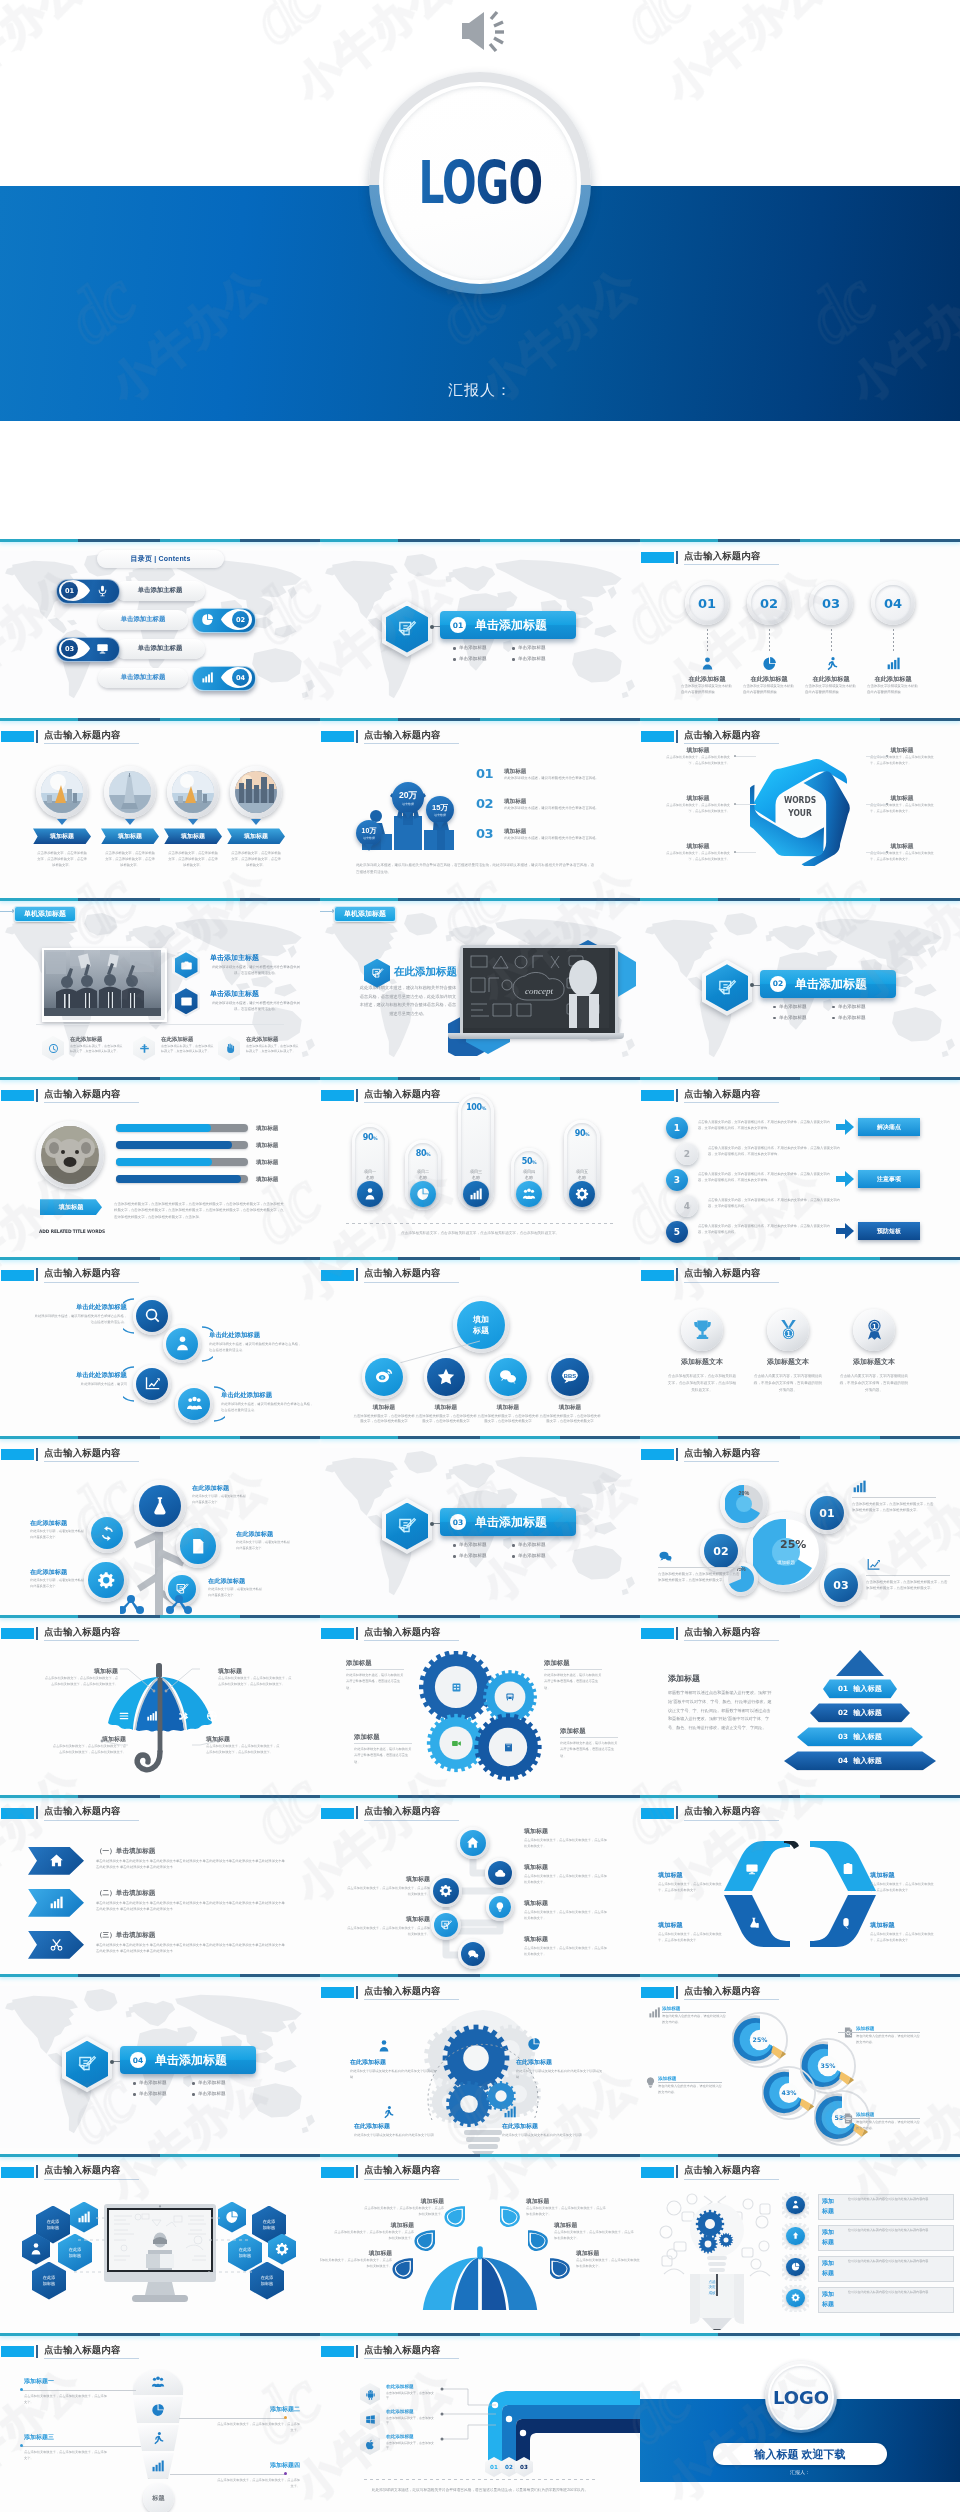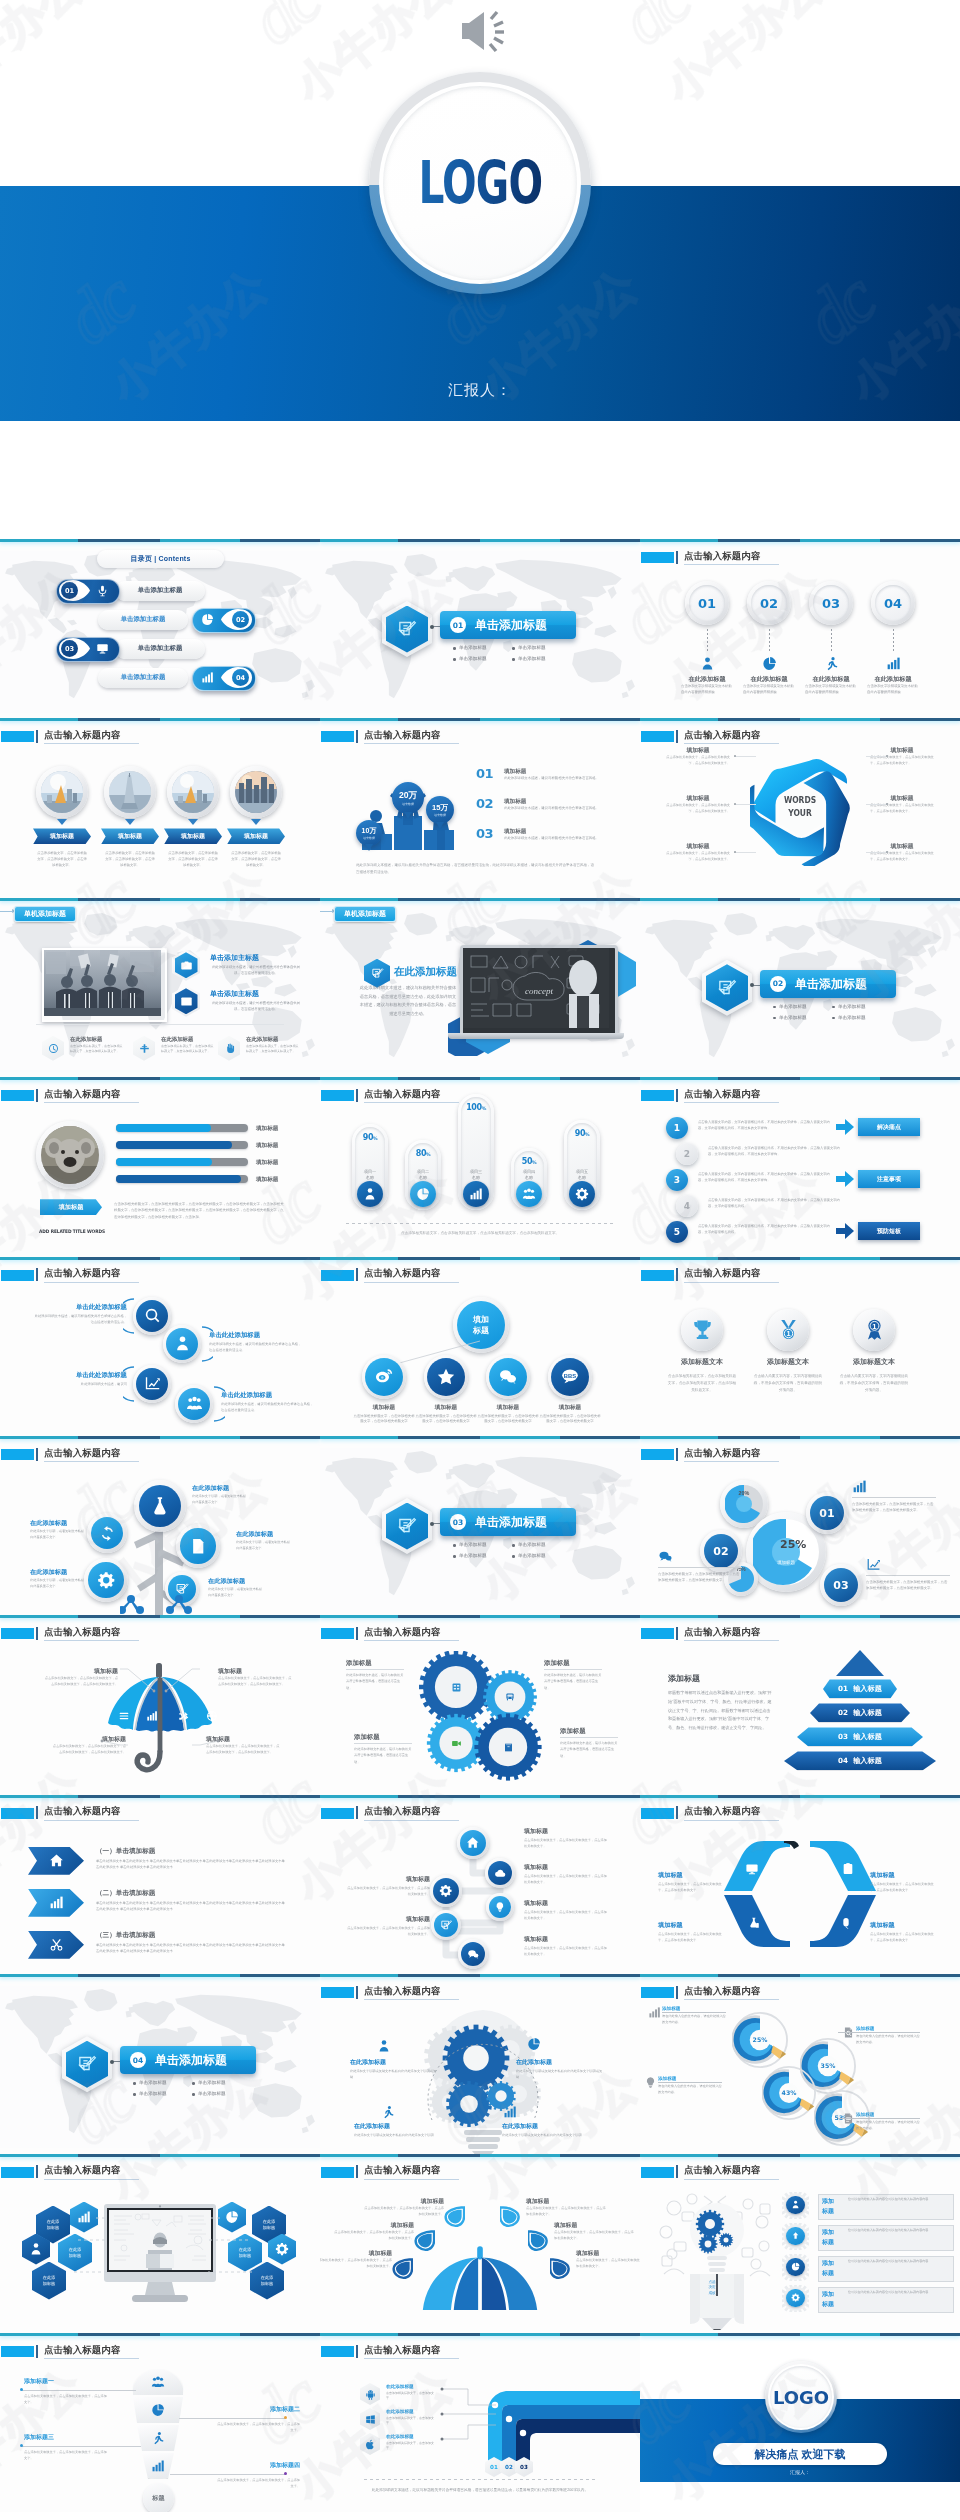--- a/index.html
+++ b/index.html
@@ -2874,21 +2874,21 @@
       </div>
 <div class="sl" style="left:640px;top:1794.0px">
         <div style="position:absolute;left:0;top:0;width:320px;height:179.4px;background:#fff"></div>
         <div style="position:absolute;left:0;top:66px;width:320px;height:83px;background:linear-gradient(95deg,#0d76c3 0%,#0569be 25%,#03569b 58%,#013f7f 84%,#003269 100%)"></div>
         <div style="position:absolute;left:125px;top:28px;width:72px;height:72px;border-radius:50%;background:linear-gradient(168deg,#fbfbfc 0%,#eff0f2 30%,#dcdee2 50%,#b9c9d9 64%,#5f95c4 82%,#2a6fad 100%);box-shadow:0 2px 5px rgba(16,38,66,.3)">
           <div style="position:absolute;left:3px;top:3px;width:66px;height:66px;border-radius:50%;background:#fff"></div>
           <div style="position:absolute;left:5px;top:5px;width:62px;height:62px;border-radius:50%;background:linear-gradient(168deg,#ffffff,#f8f9fa);box-shadow:inset 0 1px 3px rgba(130,140,155,.3)"></div>
           <div style="position:absolute;left:0;top:0;width:72px;height:72px;display:flex;align-items:center;justify-content:center;font-family:'DejaVu Sans',sans-serif;font-weight:700;font-size:18px;color:#14529c">LOGO</div>
         </div>
         <div style="position:absolute;left:73px;top:110px;width:174px;height:22px;border-radius:11px;background:#fff;box-shadow:0 1px 3px rgba(0,20,45,.25);display:flex;align-items:center;justify-content:center">
-          <span style="font-size:11px;font-weight:700;color:#14529c">解决痛点  欢迎下载</span>
+          <span style="font-size:11px;font-weight:700;color:#14529c">输入标题  欢迎下载</span>
         </div>
         <div style="position:absolute;left:0;top:136px;width:320px;text-align:center;font-size:5px;color:#dbe7f5">汇报人：</div>
         <div class="tbar">
           <i></i>
           <i></i>
           <i></i>
           <i></i>
         </div>
       </div>
 </div>

